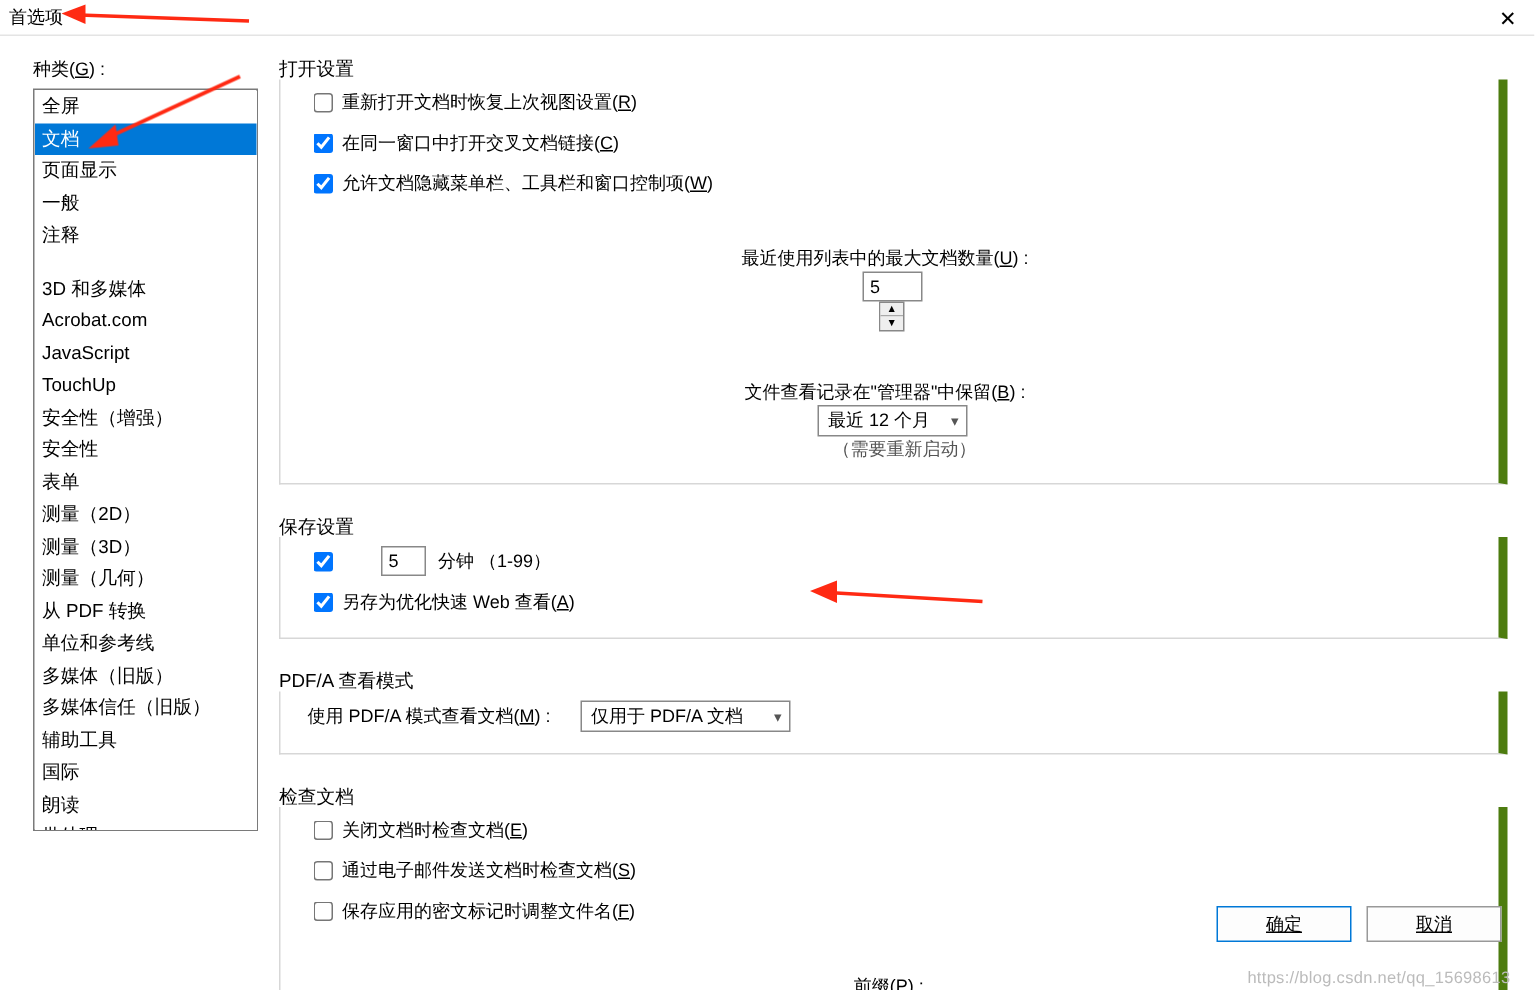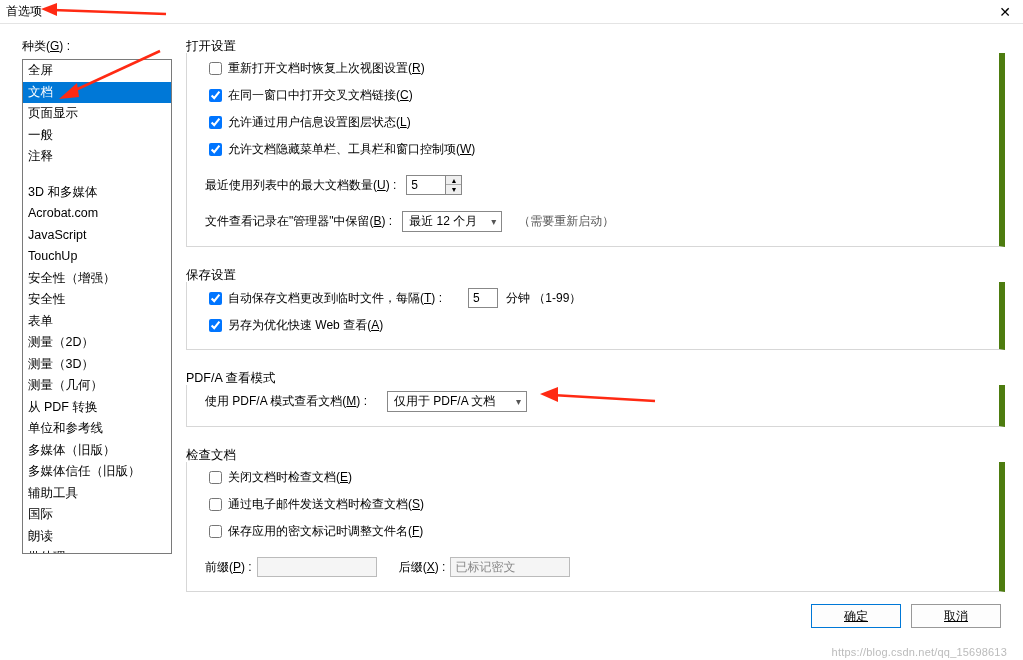--- a/index.html
+++ b/index.html
@@ -66,21 +66,21 @@
       border-bottom: 1px solid #d7d7d7;
       padding: 12px 14px 14px 18px;
       margin-top: -12px;
       padding-top: 6px;
     }
     .section-wrap { margin-bottom: 20px; }
     .row { display: flex; align-items: center; margin-bottom: 8px; }
     .row:last-child { margin-bottom: 0; }
     .chk { margin-right: 6px; width: 13px; height: 13px; }
     .chk-label u { text-decoration: underline; }
-    .gap-top { margin-top: 16px; }
+    .gap-top { margin-top: 32px; flex-direction: column; }
     .num-input {
       width: 40px;
       height: 20px;
       border: 1px solid #888;
       padding: 1px 4px;
       font-size: 12px;
     }
     .spinner {
       display: inline-flex;
       flex-direction: column;
@@ -221,24 +221,20 @@
         <div class="row">
           <input type="checkbox" class="chk" style="">
           <span class="chk-label"><span>重新打开文档时恢复上次视图设置(</span><u>R</u><span>)</span></span>
         </div>
         <div class="row">
           <input type="checkbox" class="chk" checked="" style="">
           <span class="chk-label"><span>在同一窗口中打开交叉文档链接(</span><u>C</u><span>)</span></span>
         </div>
         <div class="row">
           <input type="checkbox" class="chk" checked="" style="">
-          <span class="chk-label"><span>允许通过用户信息设置图层状态(</span><u>L</u><span>)</span></span>
-        </div>
-        <div class="row">
-          <input type="checkbox" class="chk" checked="" style="">
           <span class="chk-label"><span>允许文档隐藏菜单栏、工具栏和窗口控制项(</span><u>W</u><span>)</span></span>
         </div>
         <div class="row gap-top">
           <span class="lbl"><span>最近使用列表中的最大文档数量(</span><u>U</u><span>) :</span></span>
           <input class="num-input" value="5" style="">
           <span class="spinner">
               <span>▲</span>
               <span>▼</span>
             </span>
         </div>
@@ -250,21 +246,20 @@
           <span class="hint">（需要重新启动）</span>
         </div>
       </div>
     </div>
 
     <div class="section-wrap">
       <div class="section-title">保存设置</div>
       <div class="section-body">
         <div class="row">
           <input type="checkbox" class="chk" checked="" style="">
-          <span class="chk-label"><span>自动保存文档更改到临时文件，每隔(</span><u>T</u><span>) :</span></span>
           <span style="width:26px"></span>
           <input class="num-input" style="width: 30px;" value="5">
           <span style="margin-left:8px">分钟  （1-99）</span>
         </div>
         <div class="row">
           <input type="checkbox" class="chk" checked="" style="">
           <span class="chk-label"><span>另存为优化快速 Web 查看(</span><u>A</u><span>)</span></span>
         </div>
       </div>
     </div>

